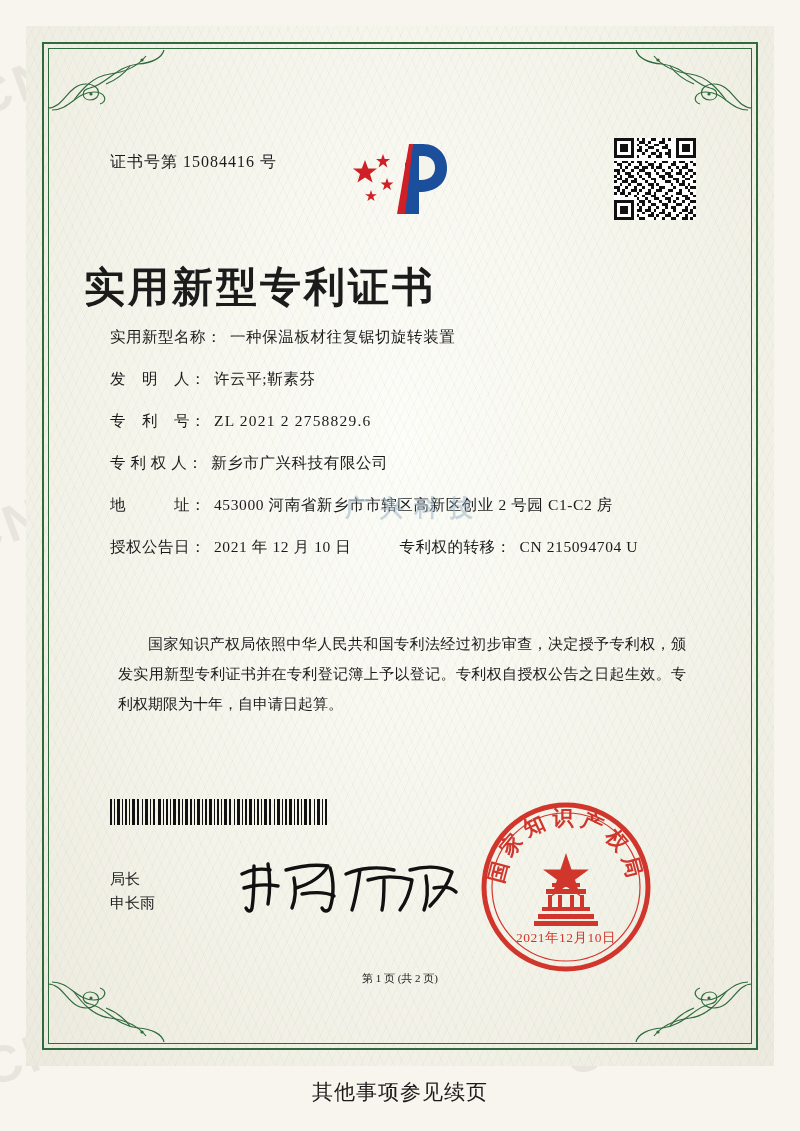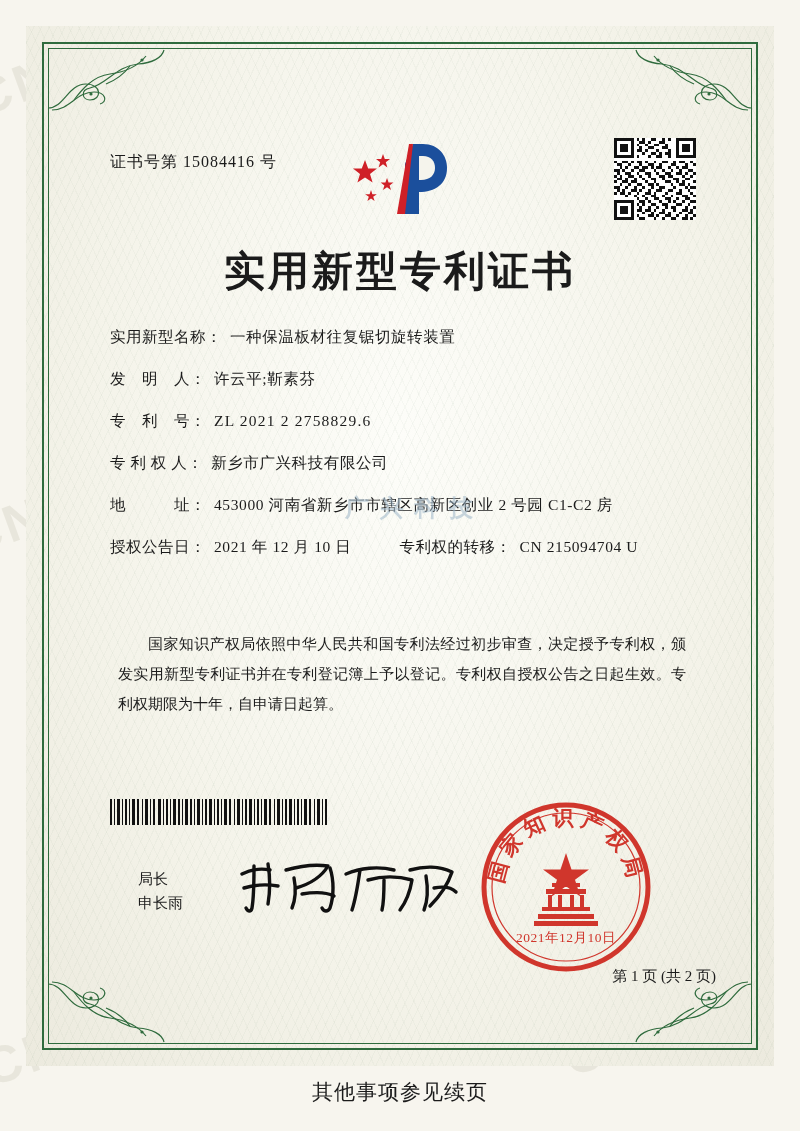--- a/index.html
+++ b/index.html
@@ -69,21 +69,21 @@
     font-size:16px;letter-spacing:1px;color:#1b1b1b;
   }
   .logo{position:absolute;left:50%;transform:translateX(-50%);top:50px;width:130px;height:90px;}
   .qr{
     position:absolute;right:20px;top:54px;width:82px;height:82px;
     background:#fff;
   }
   .qr svg{display:block;}
 
   .title{
-    position:absolute;left:0;right:0;top:160px;text-align:center;
+    position:absolute;left:0;right:0;top:176px;
     font-size:41px;font-weight:700;letter-spacing:3px;
     font-family:"DejaVu Serif","Liberation Serif",serif;
   }
 
   
   .fields{position:absolute;left:26px;right:20px;top:245px;font-size:15.5px;line-height:1;}
   .row{display:flex;align-items:baseline;margin-bottom:26.5px;}
   .lbl{white-space:nowrap;letter-spacing:0.5px;}
   .val{margin-left:8px;letter-spacing:0.6px;}
   .row .val.mono{font-family:"Liberation Serif",serif;letter-spacing:1.2px;}
@@ -92,36 +92,36 @@
 
   
   .paras{position:absolute;left:26px;right:22px;top:537px;font-size:15px;line-height:30px;text-align:justify;}
   .paras p{margin:8px;text-indent:2em;}
 
   
   .barcode{position:absolute;left:26px;top:715px;height:26px;width:220px;}
   .barcode svg{display:block;}
 
   
-  .sig-label{position:absolute;left:26px;top:783px;font-size:15px;line-height:24px;margin-left:28px;}
+  .sig-label{position:absolute;left:26px;top:783px;font-size:15px;line-height:24px;}
   .sig-mark{position:absolute;left:150px;top:770px;width:230px;height:64px;color:#111;}
   .sig-mark svg{display:block;}
 
   
   .seal{position:absolute;right:62px;top:715px;width:176px;height:176px;}
   .seal svg{display:block;}
   .seal-date{
     position:absolute;right:62px;top:845px;width:176px;text-align:center;
     color:#d0362c;font-size:13.5px;letter-spacing:.5px;
     font-family:"Liberation Serif",serif;
   }
 
   
   .pageno{
-    position:absolute;left:0;right:0;bottom:22px;text-align:right;font-size:15px;
+    position:absolute;left:0;right:0;bottom:22px;text-align:center;font-size:11px;
   }
   .footnote{
     position:absolute;left:0;right:0;top:1078px;text-align:center;font-size:21px;z-index:2;
     letter-spacing:1px;
   }
   .sig-watermark{
     position:absolute;left:345px;top:492px;font-size:24px;color:#9fb7c9;opacity:.55;
     font-family:"Liberation Sans",sans-serif;letter-spacing:2px;z-index:2;font-weight:bold;
   }
 </style>

